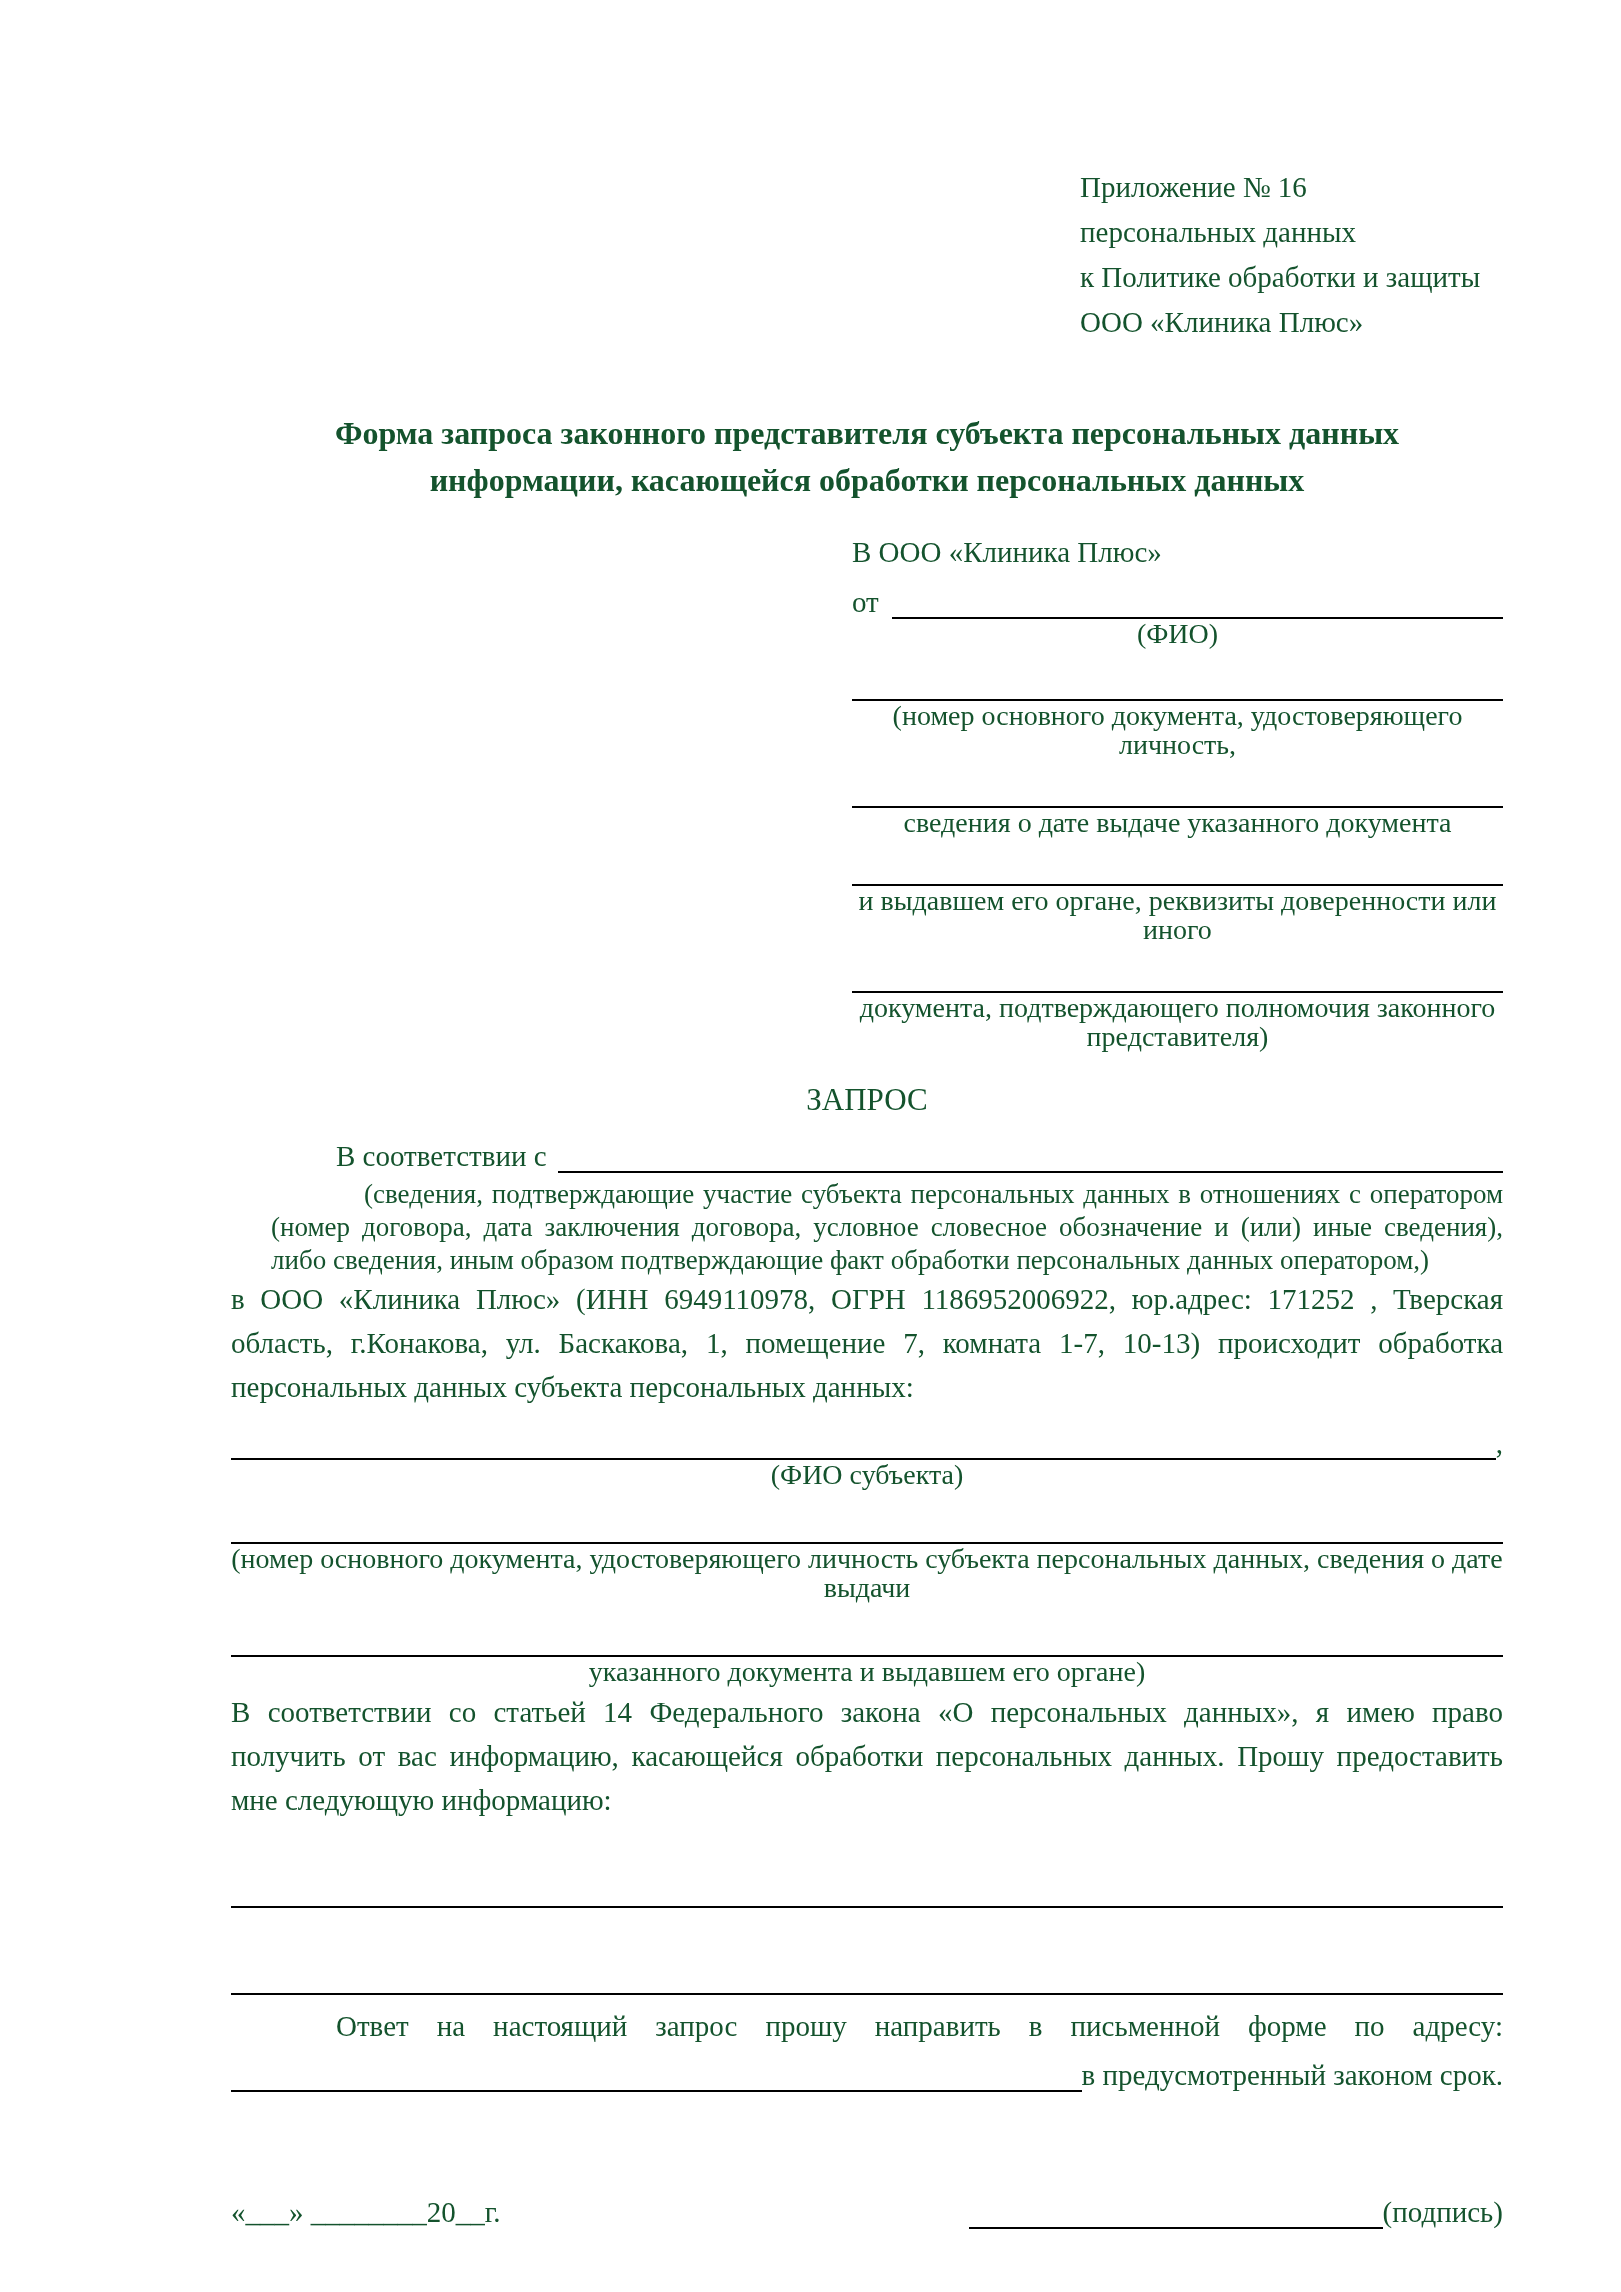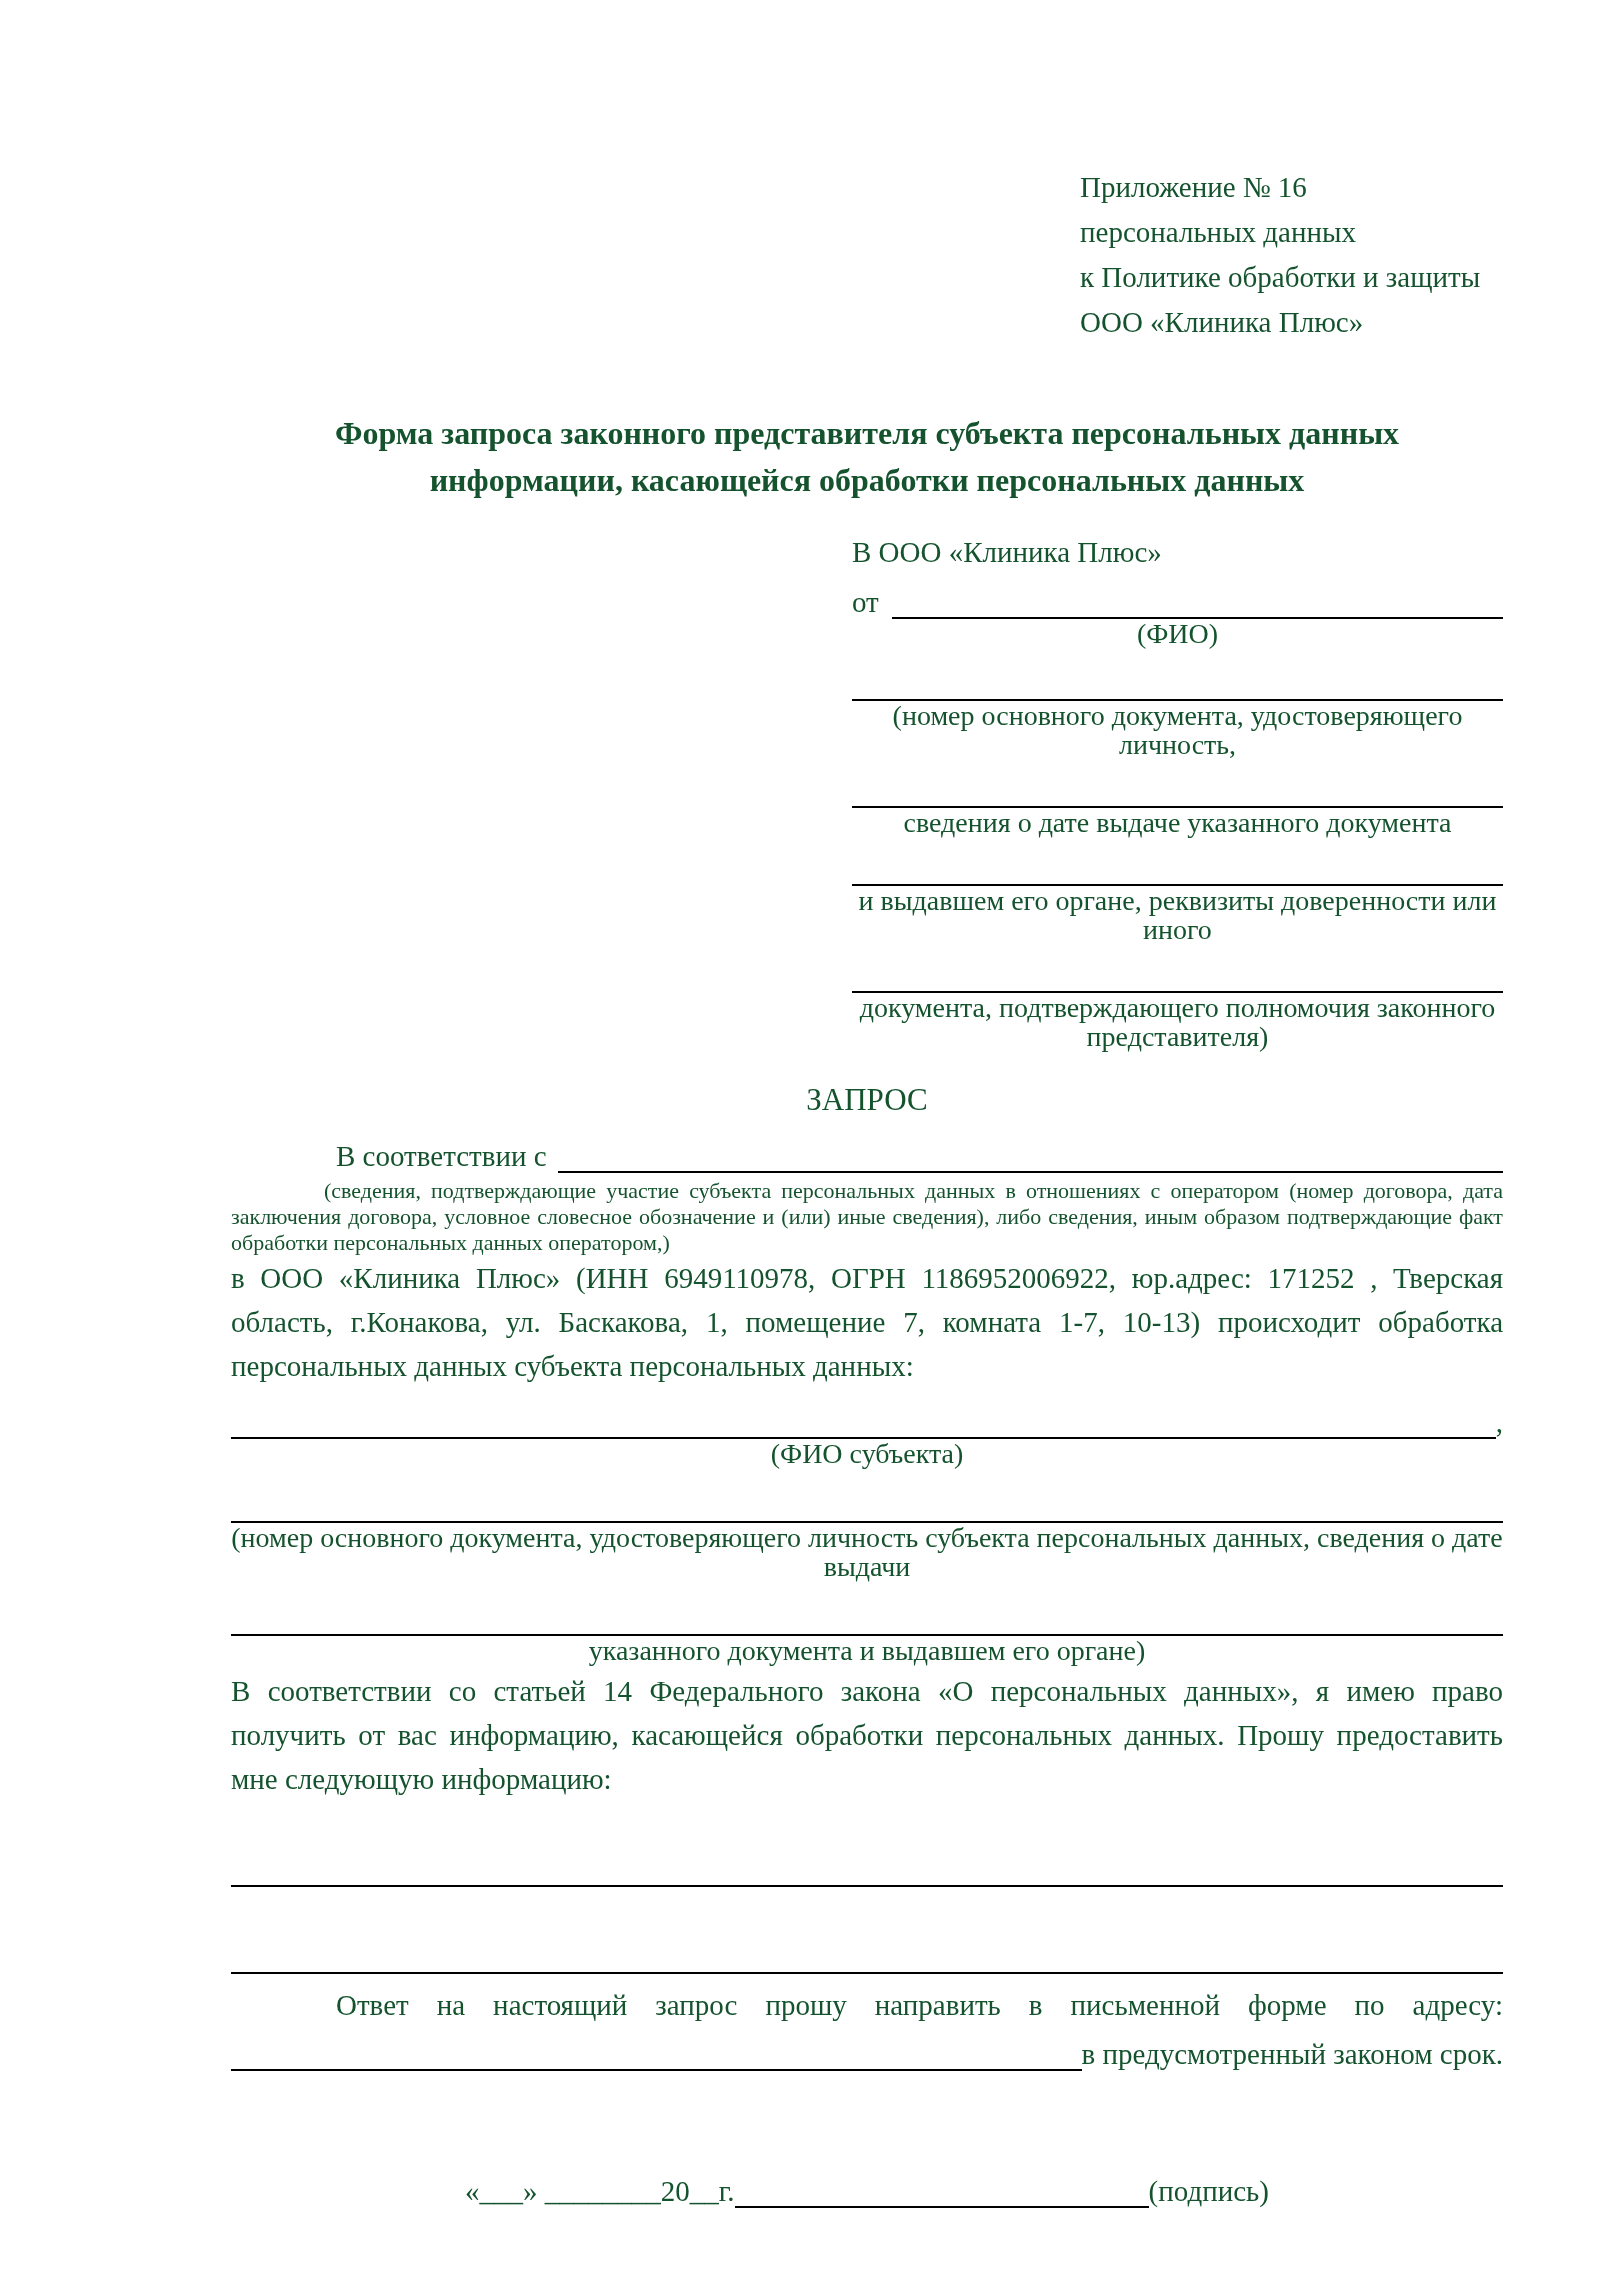--- a/index.html
+++ b/index.html
@@ -77,24 +77,25 @@
   .intro-row {
     display: flex;
     align-items: flex-end;
     margin-top: 7.8px;
     height: 43px;
   }
   .intro-row .indent { flex: 0 0 105px; }
   .intro-row .lbl { flex: 0 0 auto; padding-right: 11.8px; }
   .small-note {
     margin-top: 5.9px;
-    font-size: 22px;
-    line-height: 26px;
+    font-size: 27px;
+    line-height: 33px;
     text-align: justify;
     text-indent: 93px;
+    margin-left: 40px;
   }
   .para {
     text-align: justify;
     line-height: 44px;
   }
   .para.mt { margin-top: 3.9px; }
   
   .fw-blank-row {
     display: flex;
     align-items: flex-end;
@@ -115,21 +116,21 @@
   }
   .reply-second {
     display: flex;
     align-items: flex-end;
     height: 44px;
   }
   .reply-second .suffix { flex: 0 0 auto; white-space: nowrap; }
   
   .footer-row {
     display: flex;
-    justify-content: center;
+    justify-content: space-between;
     align-items: flex-end;
     margin-top: 102px;
   }
   .date-blank { white-space: nowrap; }
   .sig-group {
     display: flex;
     align-items: flex-end;
   }
   .sig-line {
     width: 414px;

